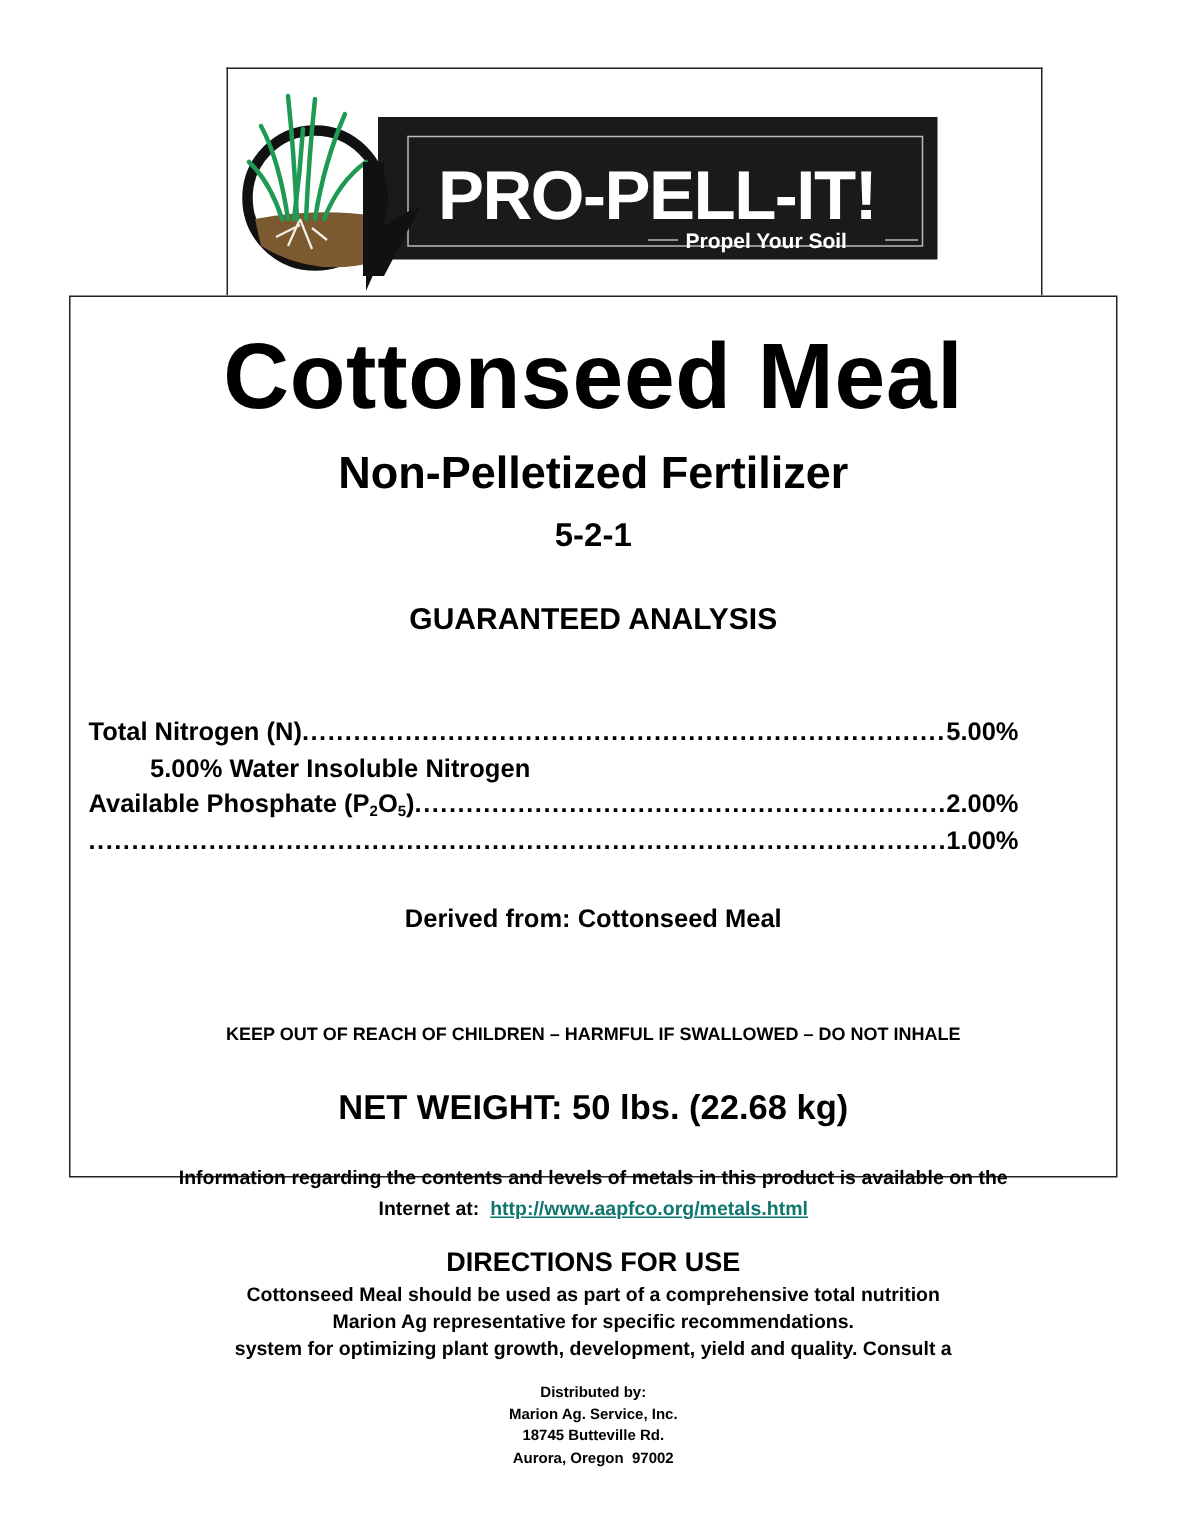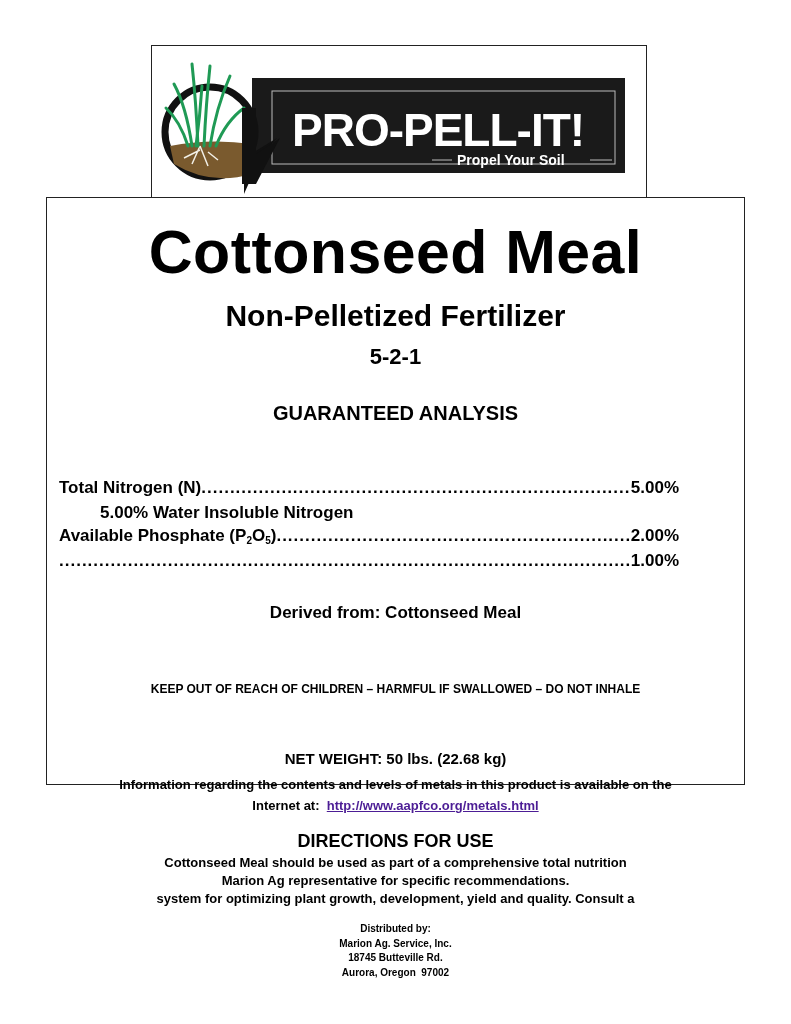--- a/index.html
+++ b/index.html
@@ -2,21 +2,21 @@
 <html><head>
   <meta charset="utf-8">
   <style>
     html, body { margin: 0; padding: 0; background: #ffffff; }
     body {
       width: 791px; height: 1024px; position: relative; overflow: hidden;
       font-family: "Liberation Sans", "DejaVu Sans", sans-serif;
       color: #000;
     }
     .logo-box {
-      position: absolute; left: 151px; top: 45px; width: 496px; height: 152px;
+      position: absolute; left: 151px; top: 45px; width: 544px; height: 152px;
       border: 1px solid #222; border-bottom: none; box-sizing: border-box; background: #fff;
     }
     .logo-svg { position: absolute; left: 0; top: 0; }
     .label-box {
       position: absolute; left: 46px; top: 197px; width: 699px; height: 588px;
       border: 1.5px solid #222; box-sizing: border-box; background: #fff;
     }
     .center { position: absolute; left: 0; right: 0; text-align: center; font-weight: bold; }
     .title { top: 18px; font-size: 62px; letter-spacing: 0.5px; transform: scaleX(0.98); }
     .subtitle { top: 101px; font-size: 30px; }
@@ -27,23 +27,23 @@
     .an-row { display: flex; align-items: baseline; height: 25px; white-space: nowrap; justify-content: space-between; }
     .an-row .lbl { flex: 0 0 auto; }
     .an-row .dots { flex: 1 1 auto; overflow: hidden; white-space: nowrap; letter-spacing: 1px; }
     .an-row .dots::before { content: "............................................................................................................................................"; }
     .an-row .val { flex: 0 0 auto; }
     .an-sub { padding-left: 41px; height: 23px; }
     sub { font-size: 10px; vertical-align: -3px; line-height: 0; }
 
     .derived { top: 405px; font-size: 17px; }
     .warning { top: 484px; font-size: 12px; }
-    .netweight { top: 552px; font-size: 15px; }
+    .netweight { top: 527px; font-size: 23px; }
     .metals { top: 576px; font-size: 13px; line-height: 21px; }
-    .metals a { color: #4c1d95; text-decoration: underline; }
+    .metals a { color: #0f766e; text-decoration: underline; }
     .dir-heading { top: 633px; font-size: 18px; }
     .directions { top: 656px; font-size: 13px; line-height: 18px; padding: 0 60px; }
     .distributor { top: 724px; font-size: 10px; line-height: 14.5px; }
   </style>
 </head>
 <body>
 
 <div class="logo-box">
   <svg class="logo-svg" width="488" height="152" viewBox="0 0 488 152">
 

